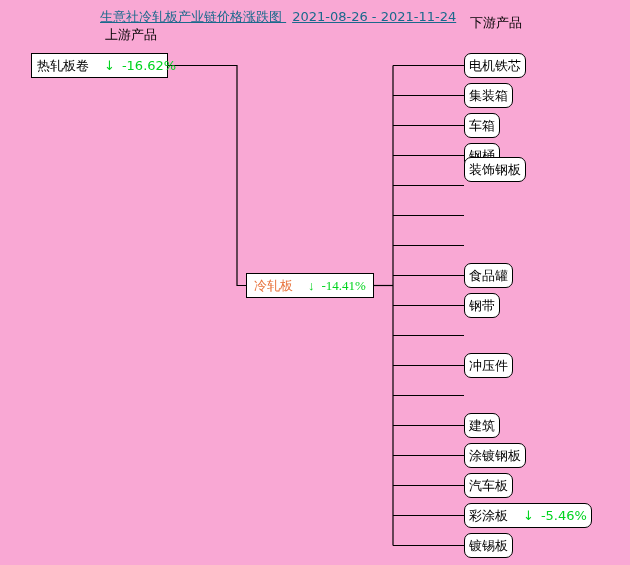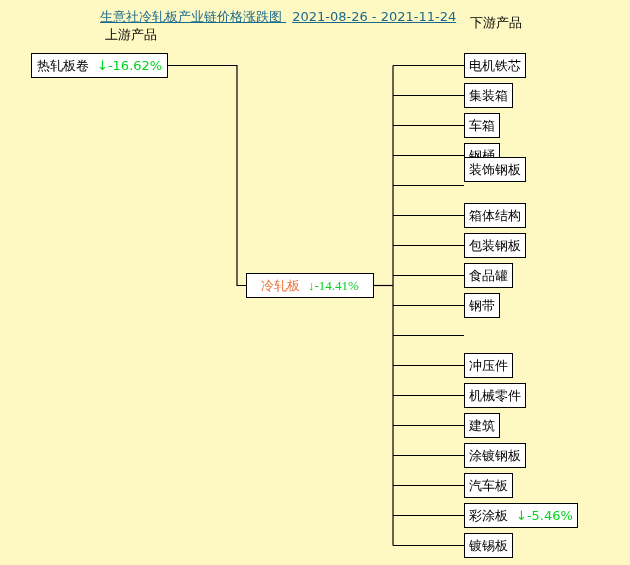--- a/index.html
+++ b/index.html
@@ -1,19 +1,19 @@
 <!DOCTYPE html>
 <html><head>
 <meta charset="utf-8">
 <style>
   html,body{margin:0;padding:0;background:#fff;}
   #stage{
     position:relative;
     width:630px;height:565px;
-    background:#fef9c3;
+    background:#f9a8d4;
     font-family:"DejaVu Sans","Liberation Sans",sans-serif;
     font-size:13px;color:#000;
     overflow:hidden;
   }
   #connector-svg{position:absolute;left:0;top:0;pointer-events:none;}
   .chart-title{
     position:absolute;left:100px;top:8px;
     color:#1A698C;text-decoration:underline;
     white-space:nowrap;cursor:pointer;
   }
@@ -23,27 +23,28 @@
   #downstream-label{left:470px;top:14px;}
   .box{
     position:absolute;
     box-sizing:border-box;
     height:25px;
     background:#fff;
     border:1px solid #000;
     display:flex;align-items:center;
     padding:0 5px;
     white-space:nowrap;
+    gap:7px;
   }
   .box .arrow{margin-left:8px;}
   .green{color:#00D41E;}
   .orange{color:#E8713A;}
   #upstream-node{left:31px;top:53px;width:137px;}
   #center-node{left:246px;top:273px;width:128px;justify-content:center;font-family:Liberation Serif, serif;}
-  .downstream-node{left:464px;padding:0 4px;}
+  .downstream-node{left:464px;padding:0 4px;border-radius:7px;}
 </style>
 </head>
 <body>
 
 <div id="stage">
 
   <svg id="connector-svg" width="630" height="565" viewBox="0 0 630 565" fill="none" stroke="#000" stroke-width="1.2">
     <path d="M168,65.5 H237 V285.5 H246"></path>
     <path d="M374,285.5 H393"></path>
     <path d="M393,65.5 V545.5"></path>
@@ -94,37 +95,28 @@
   </div>
   <div class="box downstream-node" style="top:113px">
     <span>车箱</span>
   </div>
   <div class="box downstream-node" style="top:143px">
     <span>钢桶</span>
   </div>
   <div class="box downstream-node" style="top:157px">
     <span>装饰钢板</span>
   </div>
-  <div class="box downstream-node" style="top:203px">
-    <span>箱体结构</span>
-  </div>
-  <div class="box downstream-node" style="top:233px">
-    <span>包装钢板</span>
-  </div>
   <div class="box downstream-node" style="top:263px">
     <span>食品罐</span>
   </div>
   <div class="box downstream-node" style="top:293px">
     <span>钢带</span>
   </div>
   <div class="box downstream-node" style="top:353px">
     <span>冲压件</span>
-  </div>
-  <div class="box downstream-node" style="top:383px">
-    <span>机械零件</span>
   </div>
   <div class="box downstream-node" style="top:413px">
     <span>建筑</span>
   </div>
   <div class="box downstream-node" style="top:443px">
     <span>涂镀钢板</span>
   </div>
   <div class="box downstream-node" style="top:473px">
     <span>汽车板</span>
   </div>

